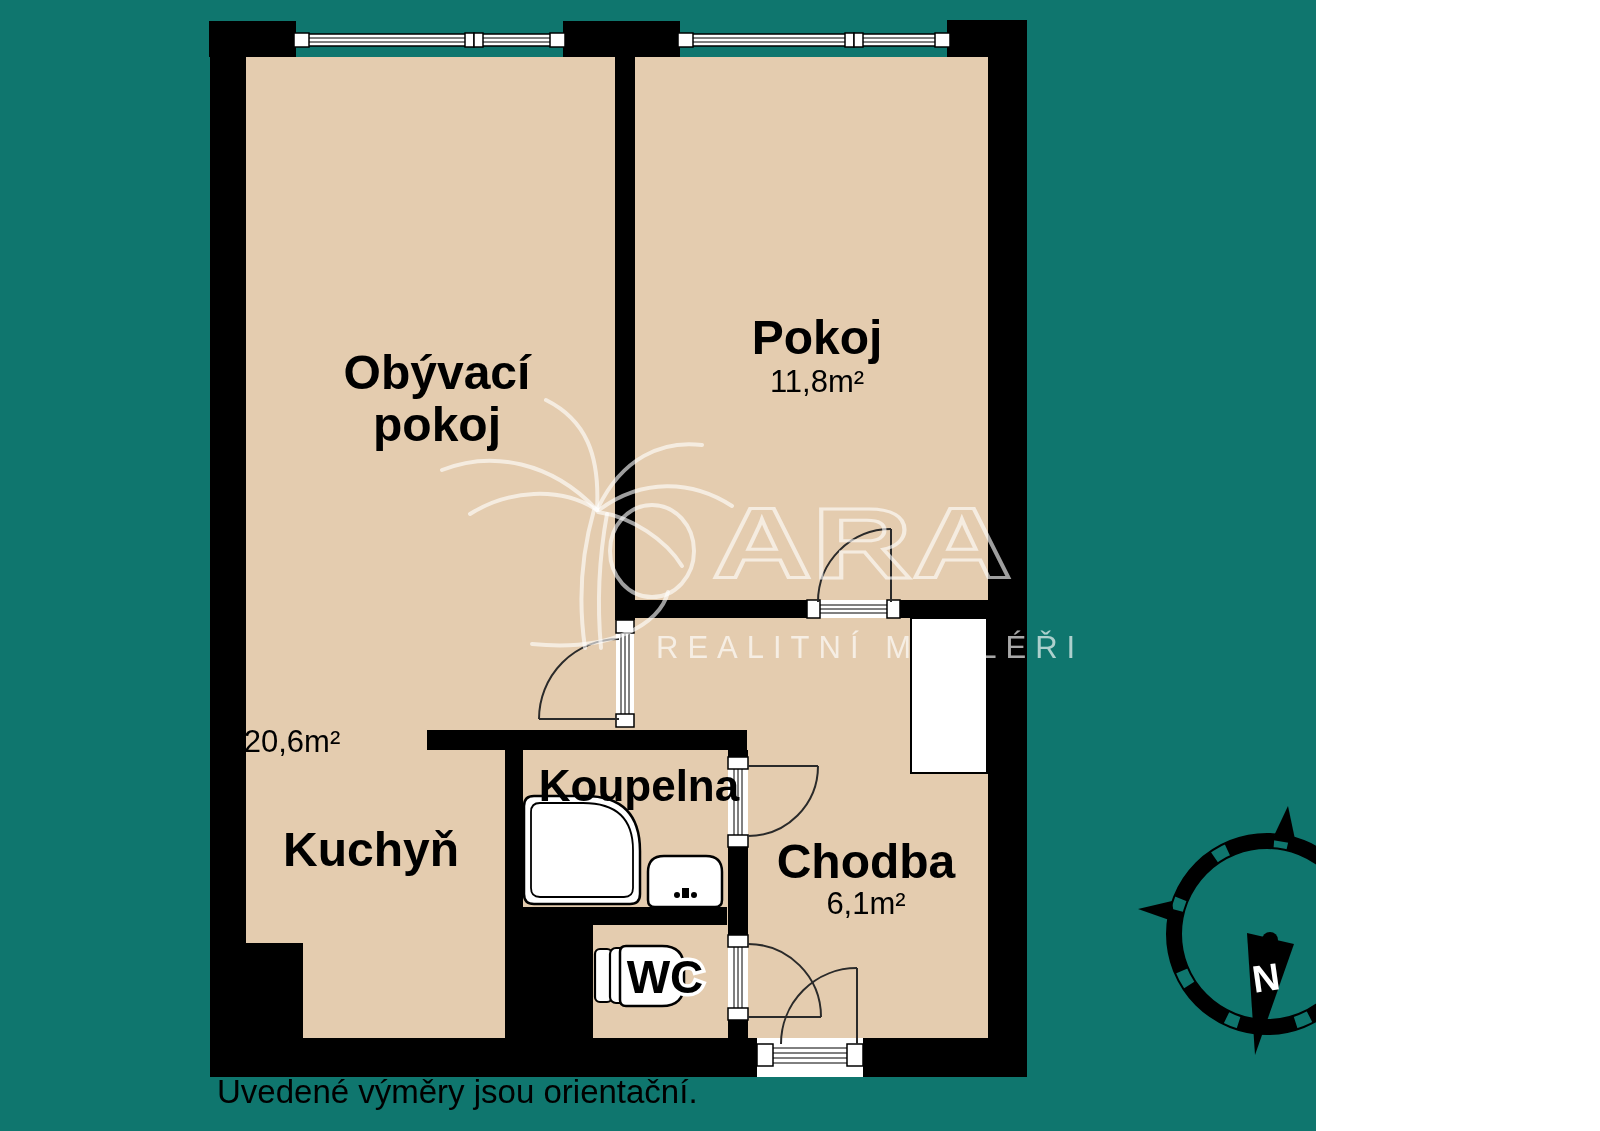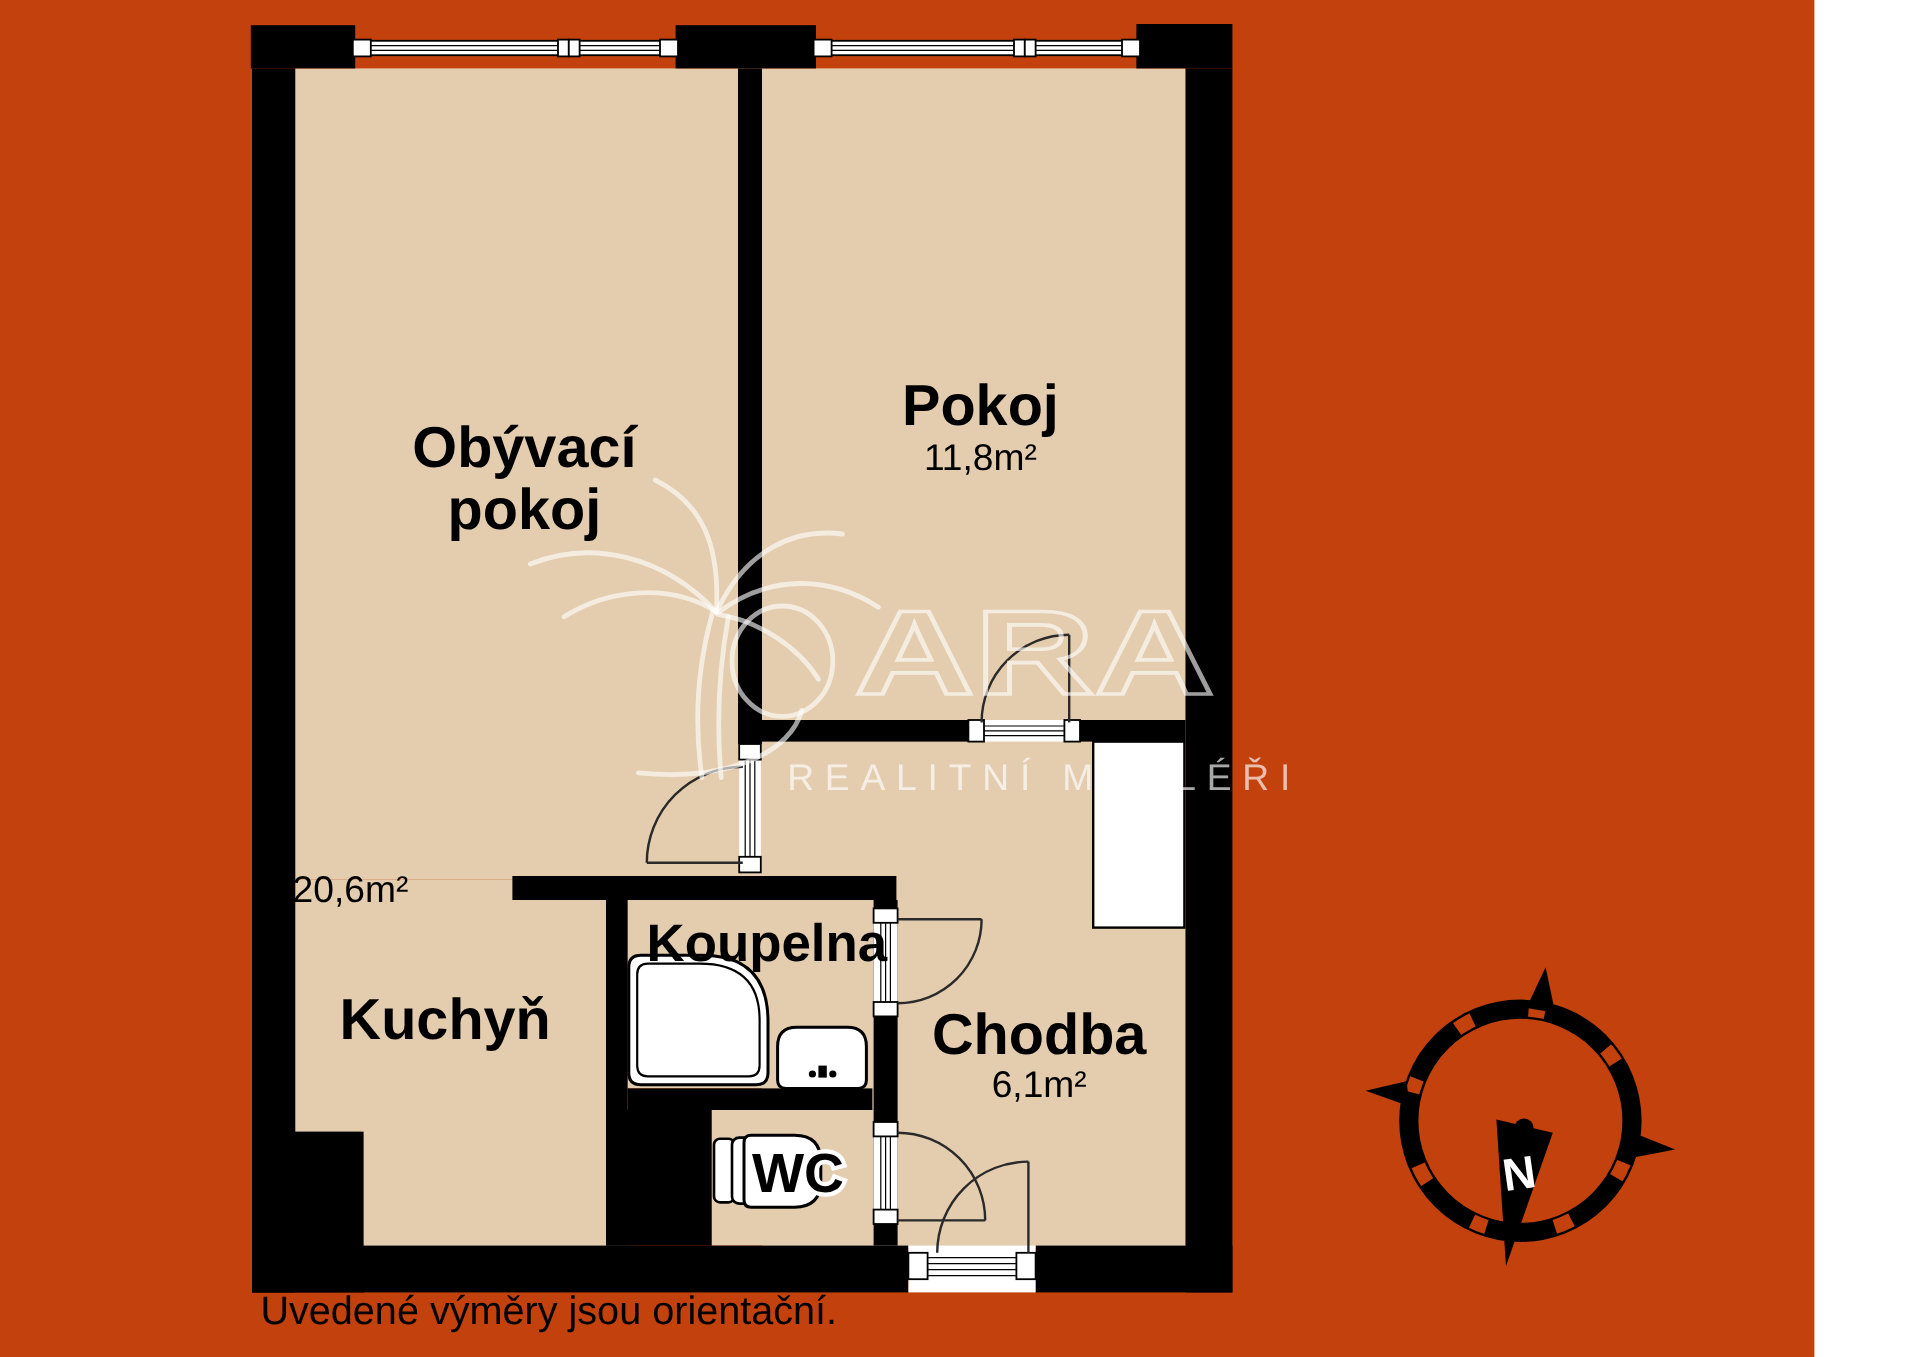--- a/index.html
+++ b/index.html
@@ -1,16 +1,16 @@
 <!DOCTYPE html>
 <html><head>
 <meta charset="utf-8">
 <style>
   html,body{margin:0;padding:0;background:#ffffff;}
-  .page{position:relative;width:1512px;height:1131px;background:#c2410c;overflow:hidden;
+  .page{position:relative;width:1316px;height:1131px;background:#0f766e;overflow:hidden;
         font-family:"Liberation Sans", sans-serif;}
   svg text{font-family:"Liberation Sans", sans-serif;}
   .room-label{font-weight:bold;fill:#000000;}
   .area-label{fill:#000000;}
 </style>
 </head>
 <body>
 
 <div class="page">
 <svg width="1600" height="1131" viewBox="0 0 1600 1131" xmlns="http://www.w3.org/2000/svg">

